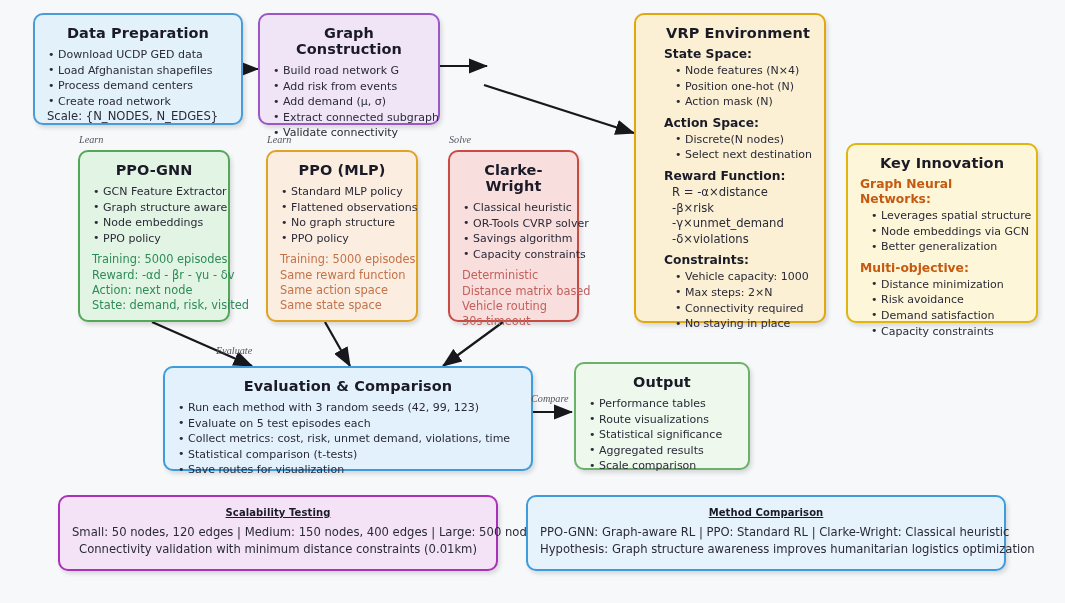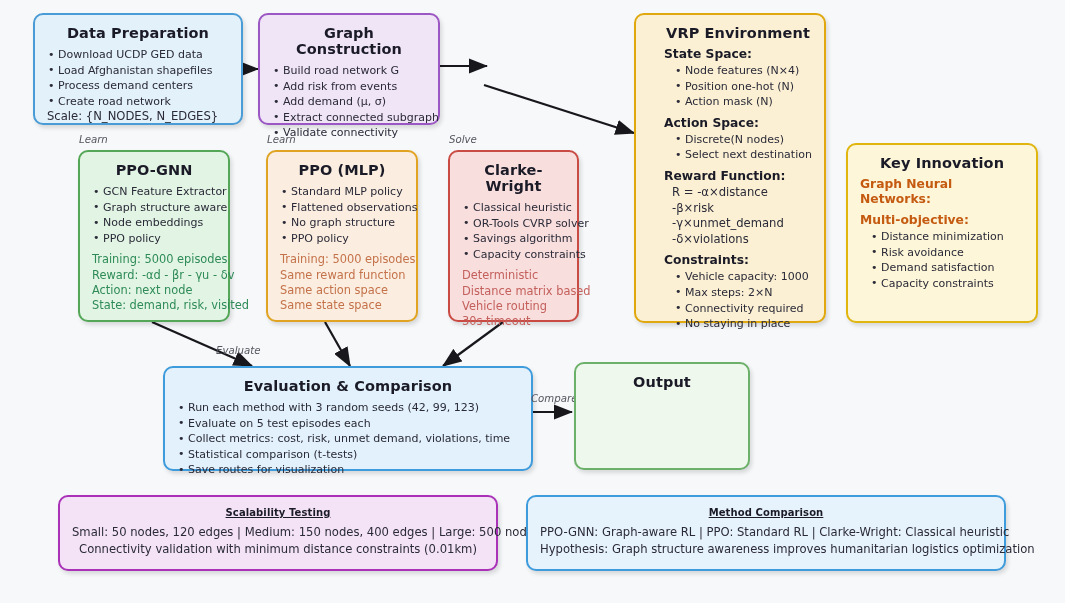--- a/index.html
+++ b/index.html
@@ -76,20 +76,21 @@
   .meta.green{color:#2e8b57;}
   .meta.orange{color:#c4724a;}
   .meta.red{color:#c4605c;}
 
   .edgelabel{
     position:absolute;
     font-size:10.2px;
     font-style:italic;
     color:#55555f;
     white-space:nowrap;
+    font-family:Liberation Serif, serif;
   }
   .wide-sub{
     text-align:center;
     font-size:11.6px;
     color:#2a2a38;
     line-height:17px;
     white-space:nowrap;
   }
 </style>
 </head>
@@ -169,20 +170,25 @@
       <li>Max steps: 2×N</li>
       <li>Connectivity required</li>
       <li>No staying in place</li>
     </ul>
   </div>
 
   <div class="node c-amber2" style="left:846px;top:143px;width:192px;height:180px;">
     <div class="title">Key Innovation</div>
 
     <div class="sect orange first">Graph Neural Networks:</div>
+    <ul class="bul ind">
+      <li>Leverages spatial structure</li>
+      <li>Node embeddings via GCN</li>
+      <li>Better generalization</li>
+    </ul>
 
     <div class="sect orange">Multi-objective:</div>
     <ul class="bul ind">
       <li>Distance minimization</li>
       <li>Risk avoidance</li>
       <li>Demand satisfaction</li>
       <li>Capacity constraints</li>
     </ul>
   </div>
 
@@ -244,20 +250,27 @@
       <li>Collect metrics: cost, risk, unmet demand, violations, time</li>
       <li>Statistical comparison (t-tests)</li>
       <li>Save routes for visualization</li>
     </ul>
   </div>
 
   <div class="edgelabel" style="left:531px;top:393px;">Compare</div>
 
   <div class="node c-lgreen" style="left:574px;top:362px;width:176px;height:108px;">
     <div class="title">Output</div>
+    <ul class="bul">
+      <li>Performance tables</li>
+      <li>Route visualizations</li>
+      <li>Statistical significance</li>
+      <li>Aggregated results</li>
+      <li>Scale comparison</li>
+    </ul>
   </div>
 
   <div class="node c-pink" style="left:58px;top:495px;width:440px;height:76px;">
     <div class="title sm">Scalability Testing</div>
     <div class="wide-sub">Small: 50 nodes, 120 edges | Medium: 150 nodes, 400 edges | Large: 500 nodes, 2000 edges</div>
     <div class="wide-sub">Connectivity validation with minimum distance constraints (0.01km)</div>
   </div>
 
   <div class="node c-sky" style="left:526px;top:495px;width:480px;height:76px;">
     <div class="title sm">Method Comparison</div>

